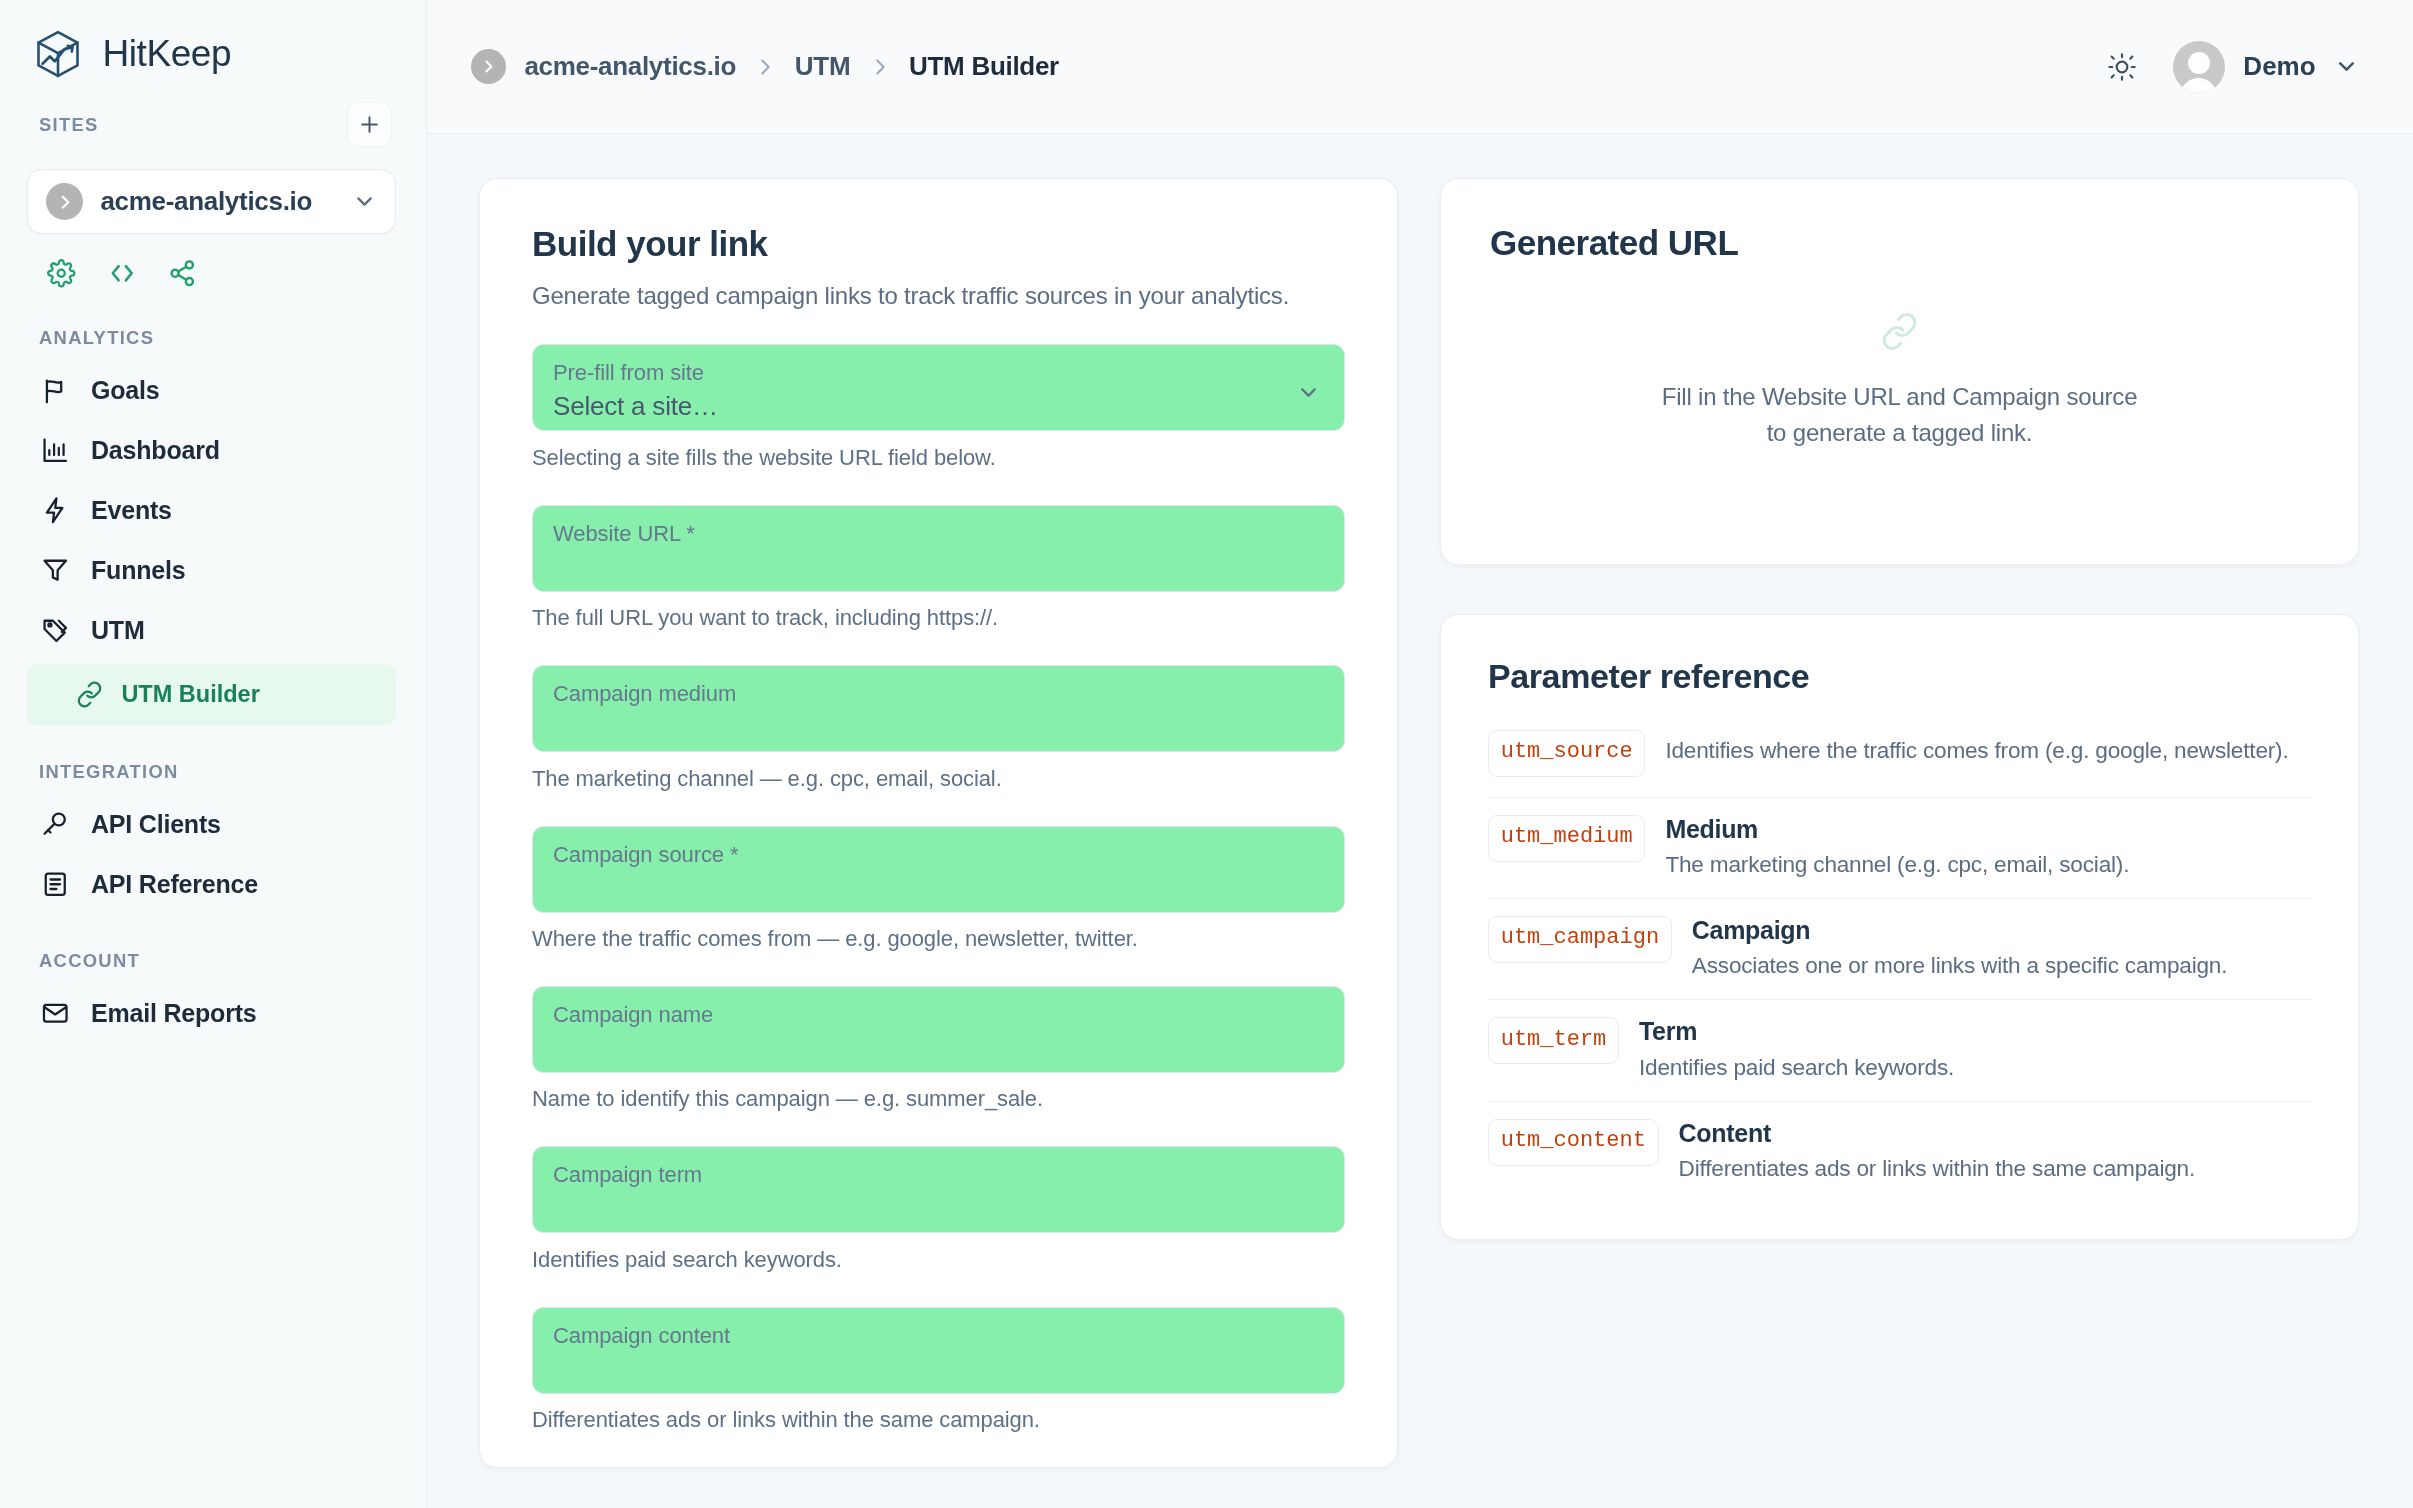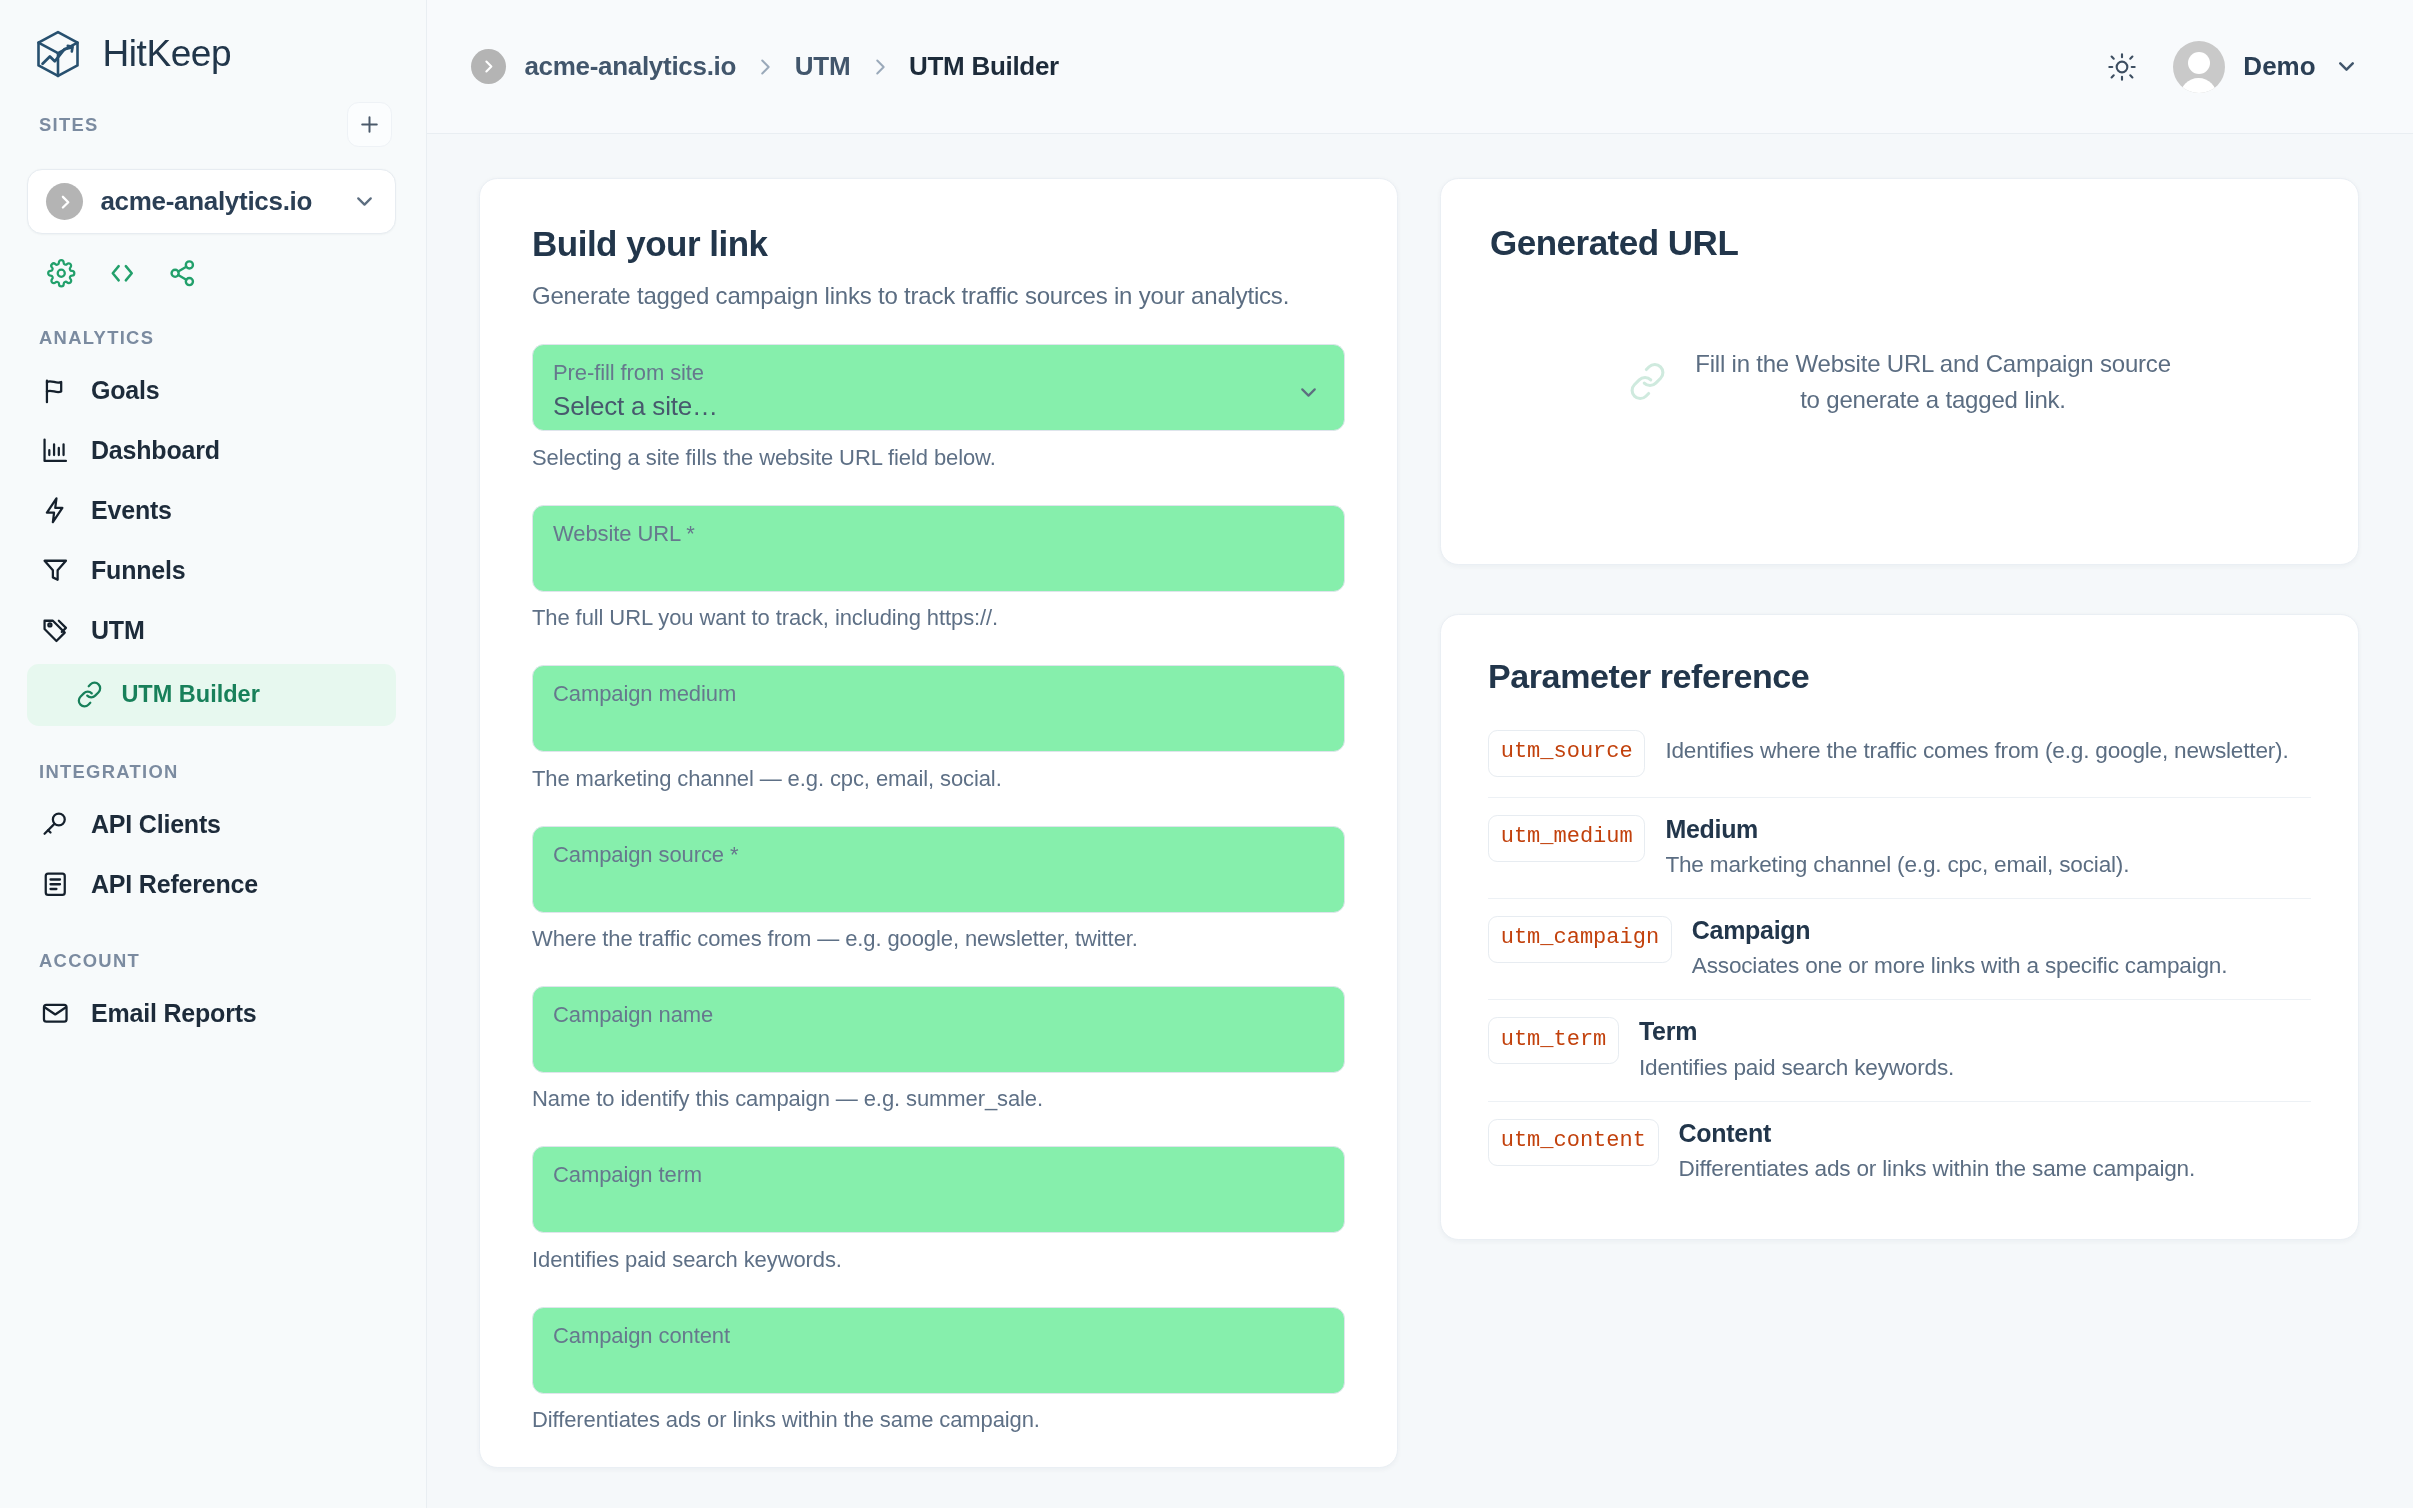--- a/index.html
+++ b/index.html
@@ -143,21 +143,21 @@
   }
   .field.select { display:flex; align-items:flex-start; }
   .field-label { font-size: 22px; color: #66788d; letter-spacing:-0.1px;}
   .field-value { font-size: 26px; color: #47596d; margin-top: 5px; letter-spacing:-0.2px;}
   .field-caret { position:absolute; right: 23.5px; top: 35px; color:#5d6e80; display:flex;}
   .field-help { font-size: 22px; color: #5e7086; margin-top: 13.4px; letter-spacing:-0.1px;}
 
   
   .card-gen { padding: 44px 49px 47px 49px; min-height: 387px; display:flex; flex-direction:column;}
   .gen-empty {
-    flex:1; display:flex; flex-direction:row; align-items:center; justify-content:center;
+    flex:1; display:flex; flex-direction:column; align-items:center; justify-content:center;
     gap: 28px; padding-bottom: 17px;
   }
   .gen-empty .link-ico { color: #cfeade; display:flex;}
   .gen-empty p { font-size: 24px; color: #5b6d82; text-align:center; line-height: 1.5; letter-spacing:-0.2px;}
 
   
   .card-param { padding: 42px 47px 37px 47px; }
   .param-title { font-size: 34px; font-weight: 700; color: #22364b; letter-spacing:-0.4px;}
   .param-list { margin-top: 28.5px; }
   .param-row { display: flex; gap: 20px; padding: 17px 0 20px 0; border-top: 1.3px solid #edf1f5; }

